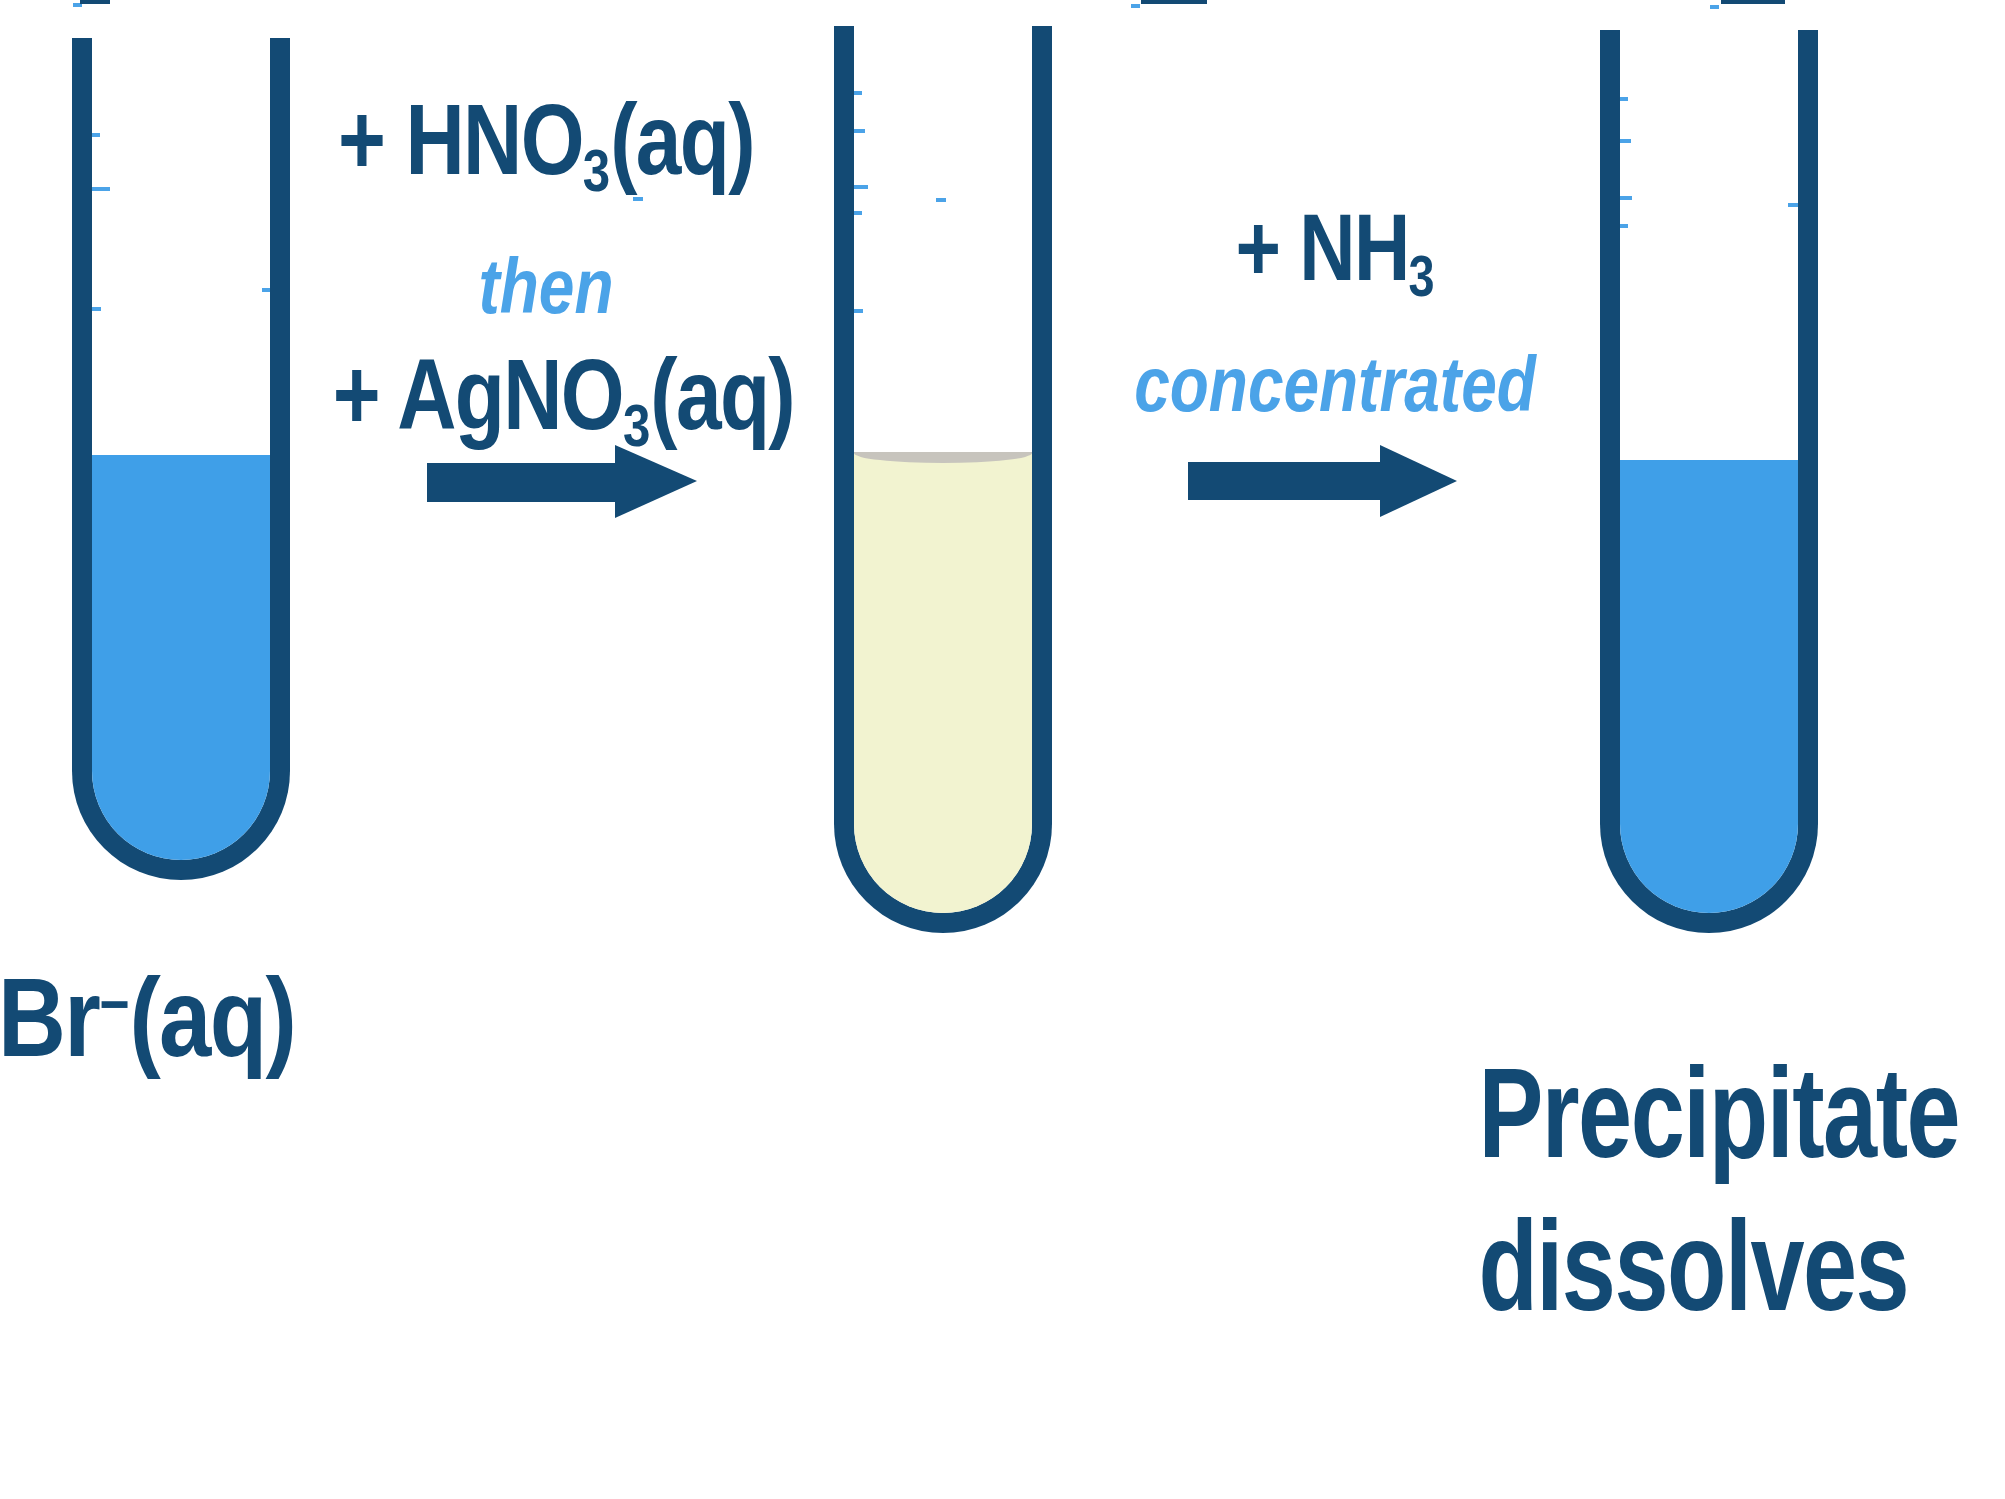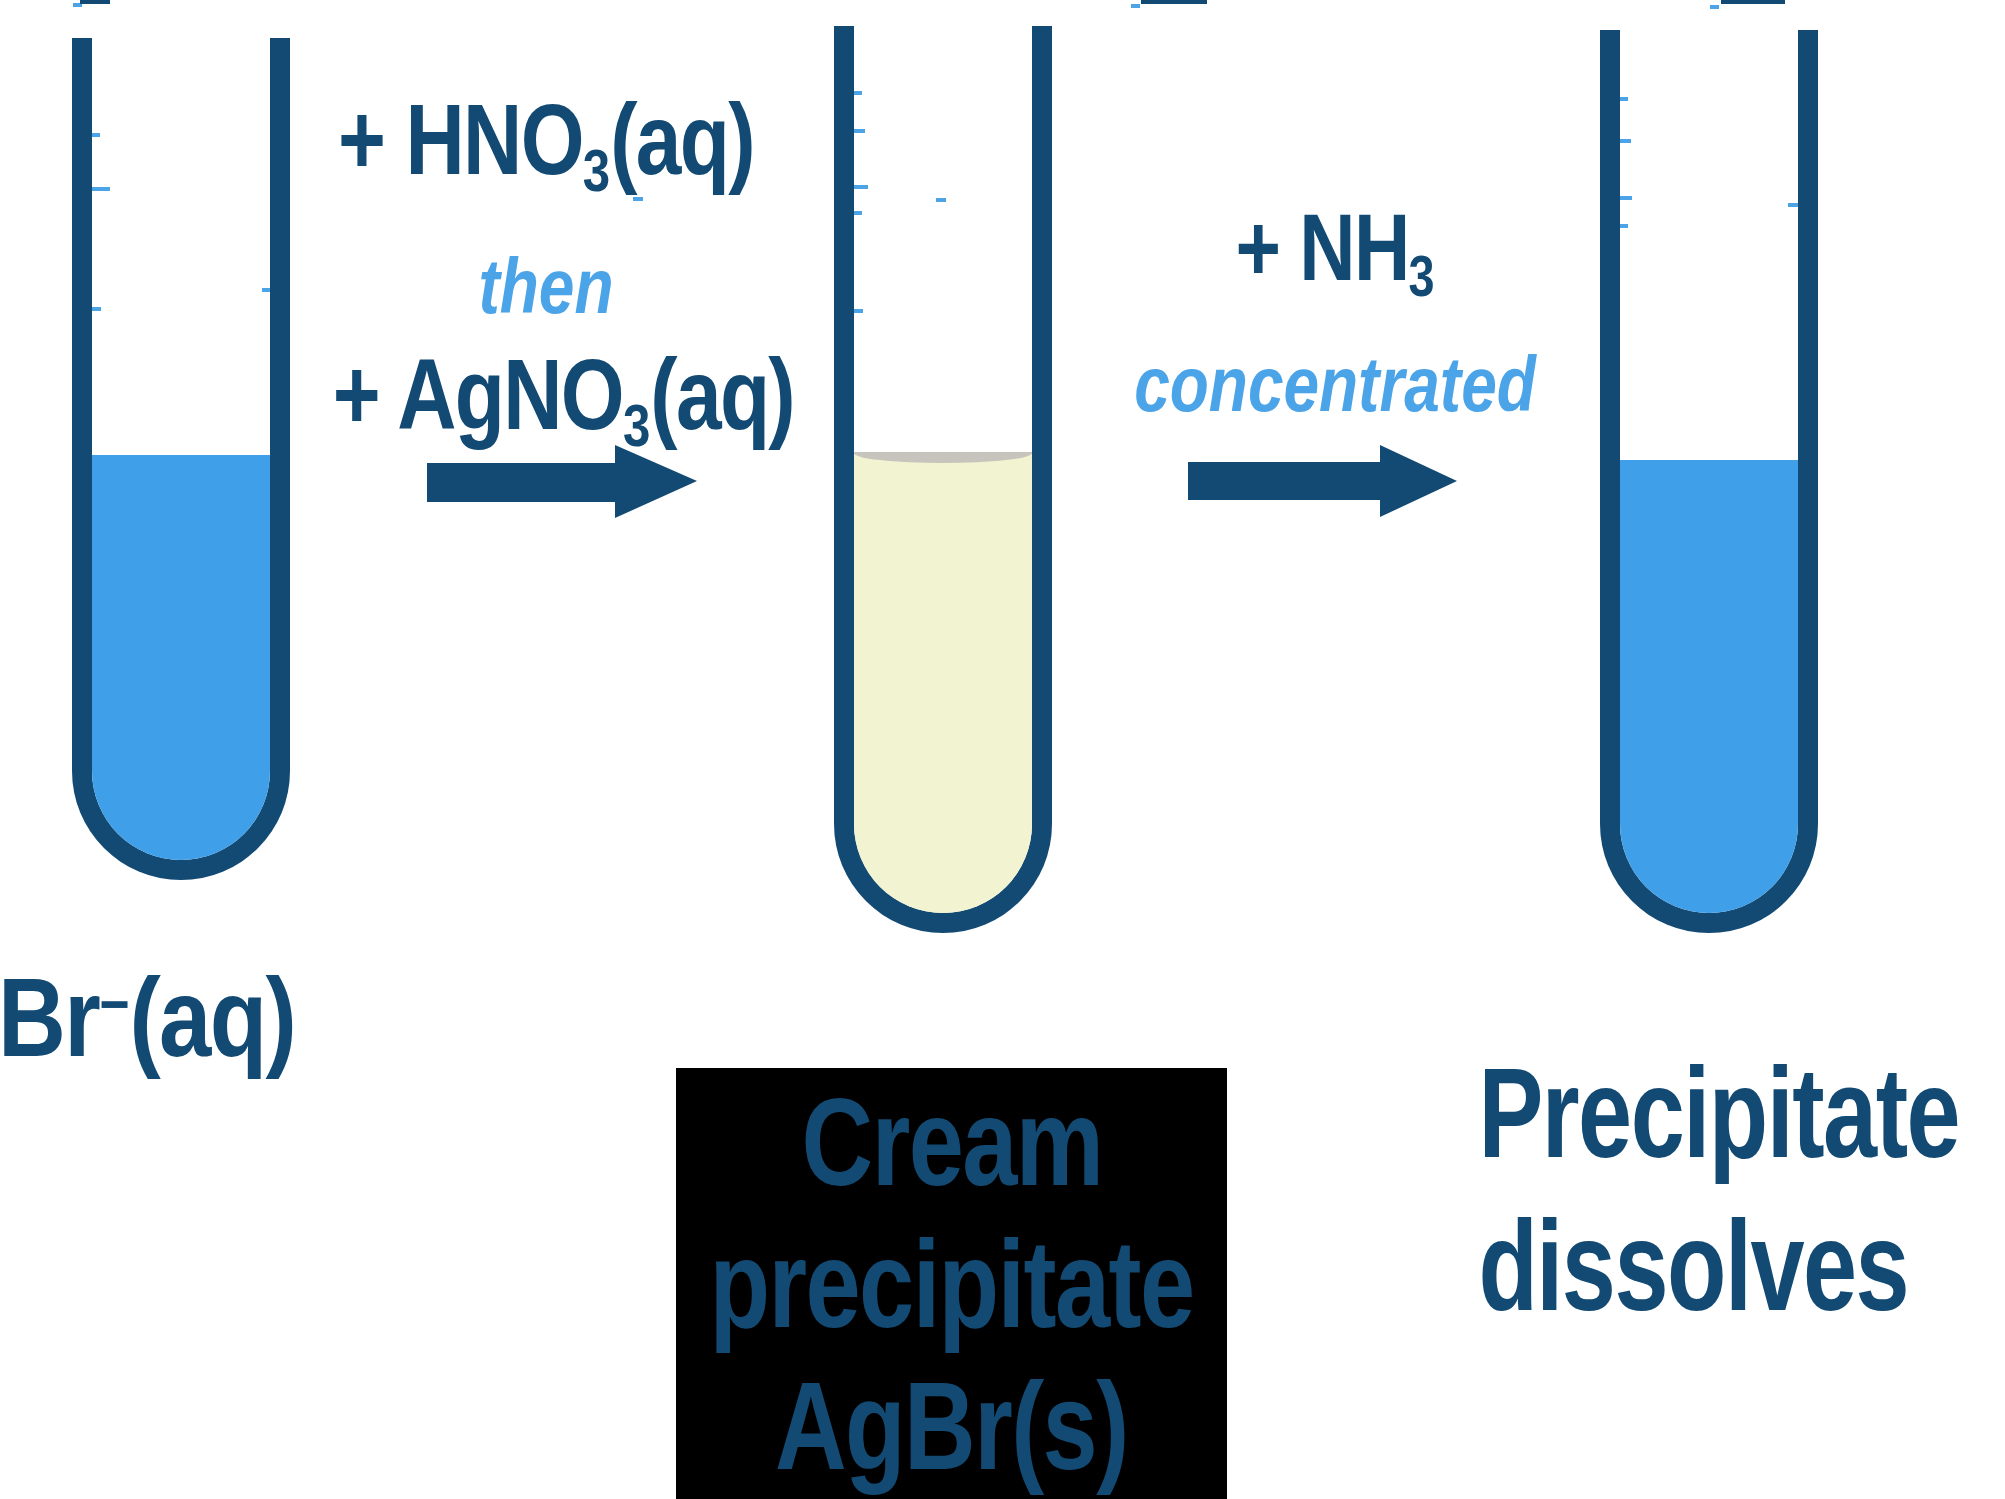--- a/index.html
+++ b/index.html
@@ -115,24 +115,19 @@
     <div class="liquid blue" style="top:430px;"></div>
   </div>
   <div class="tick" style="left:1620px;top:97px;width:8px;"></div>
   <div class="tick" style="left:1620px;top:139px;width:11px;"></div>
   <div class="tick" style="left:1620px;top:196px;width:12px;"></div>
   <div class="tick" style="left:1620px;top:224px;width:8px;"></div>
   <div class="tick" style="left:1788px;top:203px;width:10px;"></div>
 
   <div class="br-label"><span>Br</span><span class="sup">−</span><span>(aq)</span></div>
 
-  <div class="black-box">
-    <div class="box-line">Cream</div>
-    <div class="box-line">precipitate</div>
-    <div class="box-line">AgBr(s)</div>
-  </div>
 
   <div class="label3">
     <div>Precipitate</div>
     <div>dissolves</div>
   </div>
 
 </div>
 
 </body></html>

